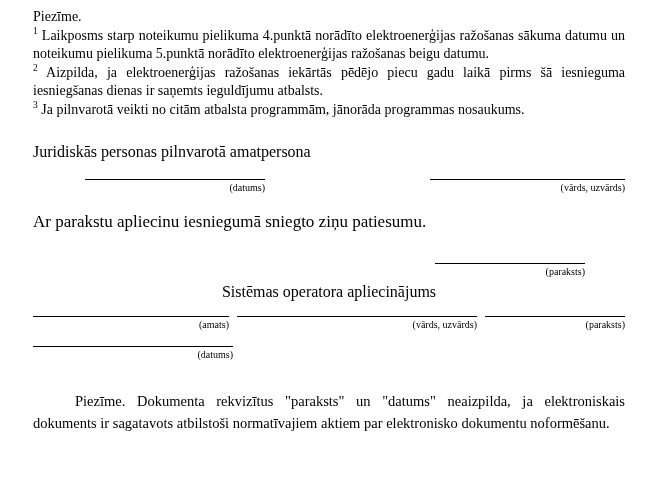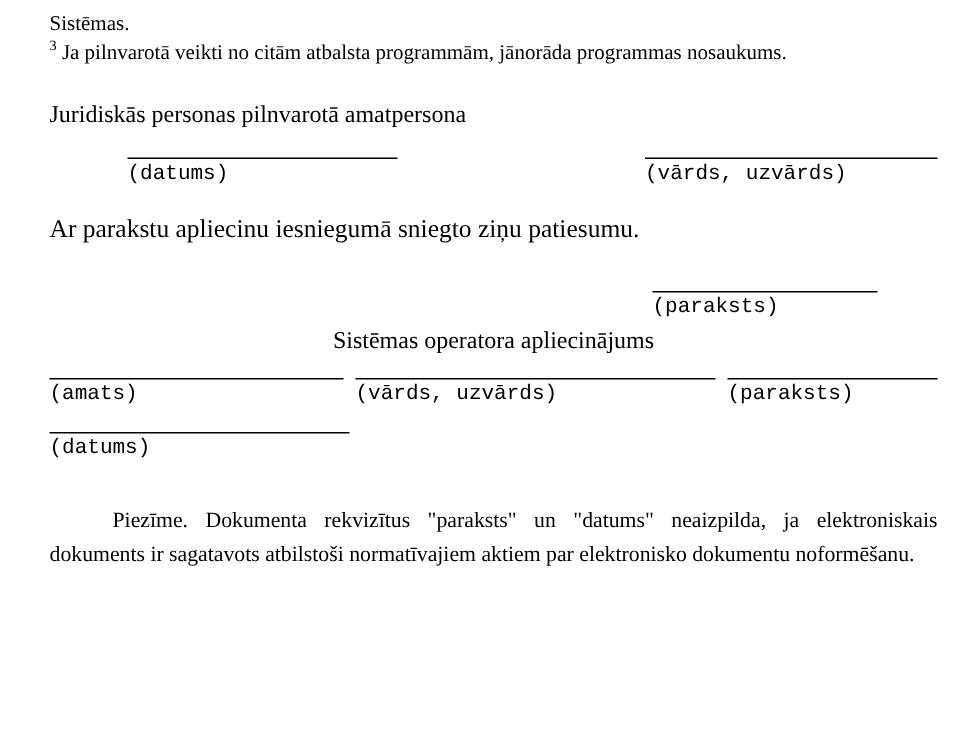--- a/index.html
+++ b/index.html
@@ -22,21 +22,21 @@
     font-size: 16px;
     font-weight: normal;
     margin: 22px 0 0 0;
     line-height: 1.3;
   }
   .sig-row { display: flex; justify-content: space-between; }
   .row-auth { margin-top: 4px; }
   .row-op { margin-top: 0; }
   .sig-field { display: flex; flex-direction: column; }
   .sig-line { height: 14px; border-bottom: 1px solid #000; }
-  .sig-label { text-align: left; padding-top: 1px; font-size: 14px; font-family: Liberation Mono, monospace; }
+  .sig-label { text-align: right; padding-top: 1px; font-size: 10px; }
   .f-datums1 { width: 180px; margin-left: 52px; }
   .f-name1   { width: 195px; }
   .statement { font-size: 17px; margin: 16px 0 0 0; line-height: 1.3; }
   .f-paraksts-solo { width: 150px; margin: 17px 40px 0 auto; }
   .op-heading { margin-top: 4px; text-align: center; }
   .f-amats    { width: 196px; }
   .f-name2    { width: 240px; }
   .f-paraksts2{ width: 140px; }
   .f-datums2  { width: 200px; margin-top: 2px; }
   .footer-note {
@@ -45,23 +45,25 @@
     text-indent: 42px;
     font-size: 14.5px;
     line-height: 1.55;
   }
 </style>
 </head>
 <body>
 
 <div class="doc">
 
-  <p class="notes-heading">Sistēmas.</p>
+  <p class="notes-heading">Piezīme.</p>
 
+  <p class="fn"><sup>1</sup><span> Laikposms starp noteikumu pielikuma 4.punktā norādīto elektroenerģijas ražošanas sākuma datumu un noteikumu pielikuma 5.punktā norādīto elektroenerģijas ražošanas beigu datumu.</span></p>
 
+  <p class="fn"><sup>2</sup><span> Aizpilda, ja elektroenerģijas ražošanas iekārtās pēdējo piecu gadu laikā pirms šā iesnieguma iesniegšanas dienas ir saņemts ieguldījumu atbalsts.</span></p>
 
   <p class="fn"><sup>3</sup><span> Ja pilnvarotā veikti no citām atbalsta programmām, jānorāda programmas nosaukums.</span></p>
 
   <p class="section-heading">Juridiskās personas pilnvarotā amatpersona</p>
 
   <div class="sig-row row-auth">
     <div class="sig-field f-datums1">
       <div class="sig-line"></div>
       <div class="sig-label">(datums)</div>
     </div>

